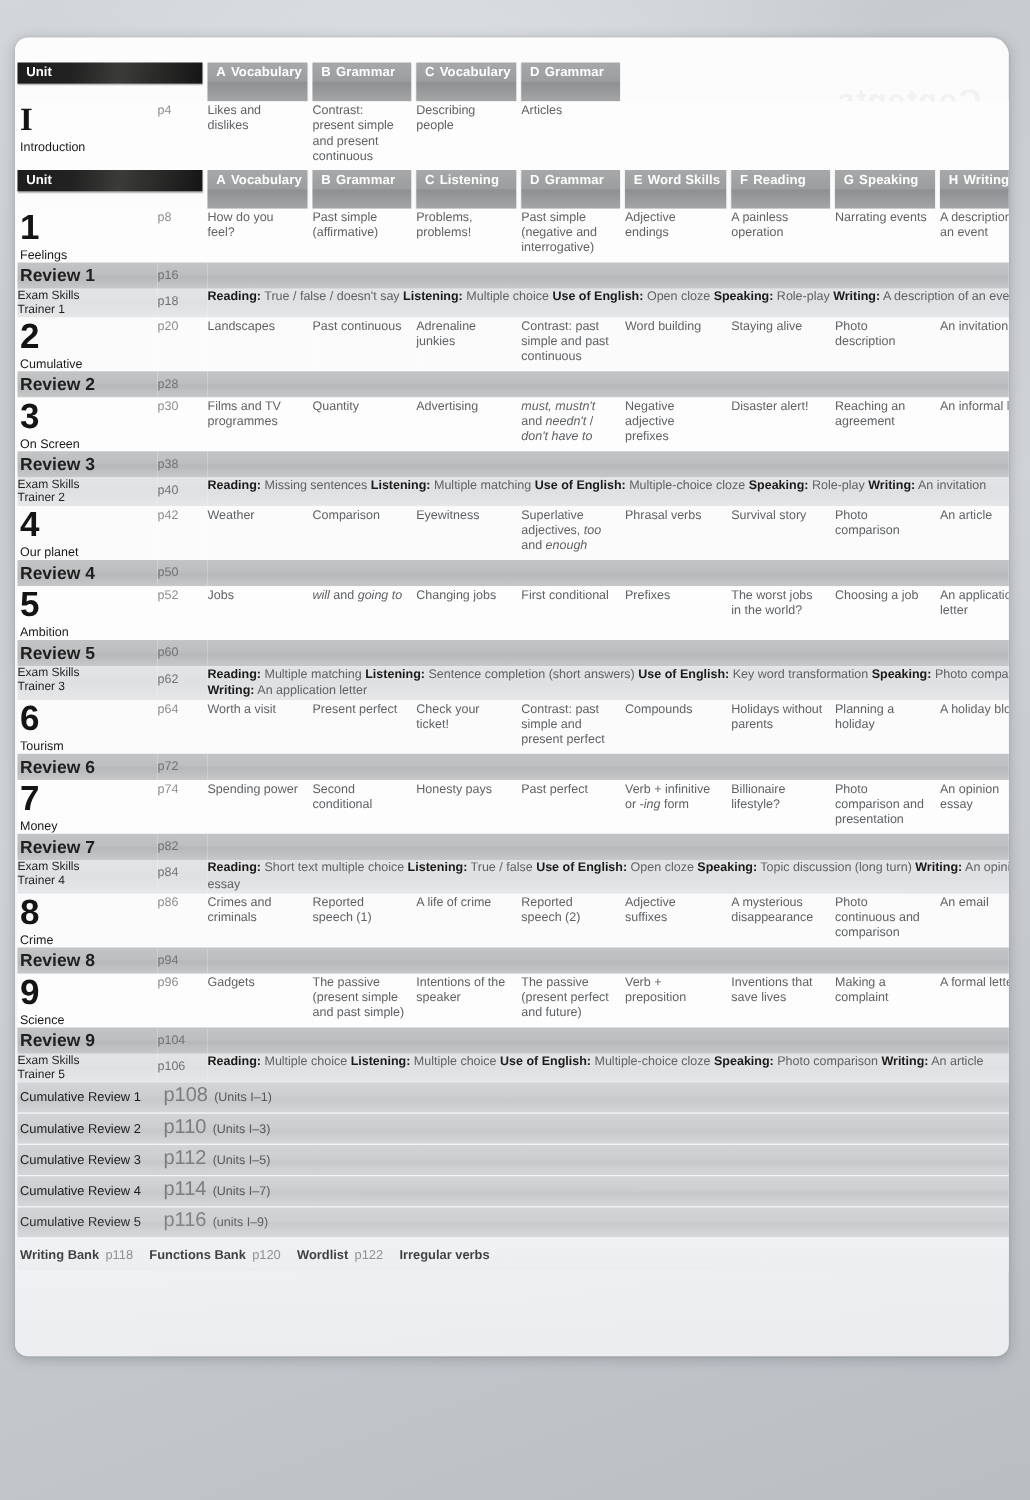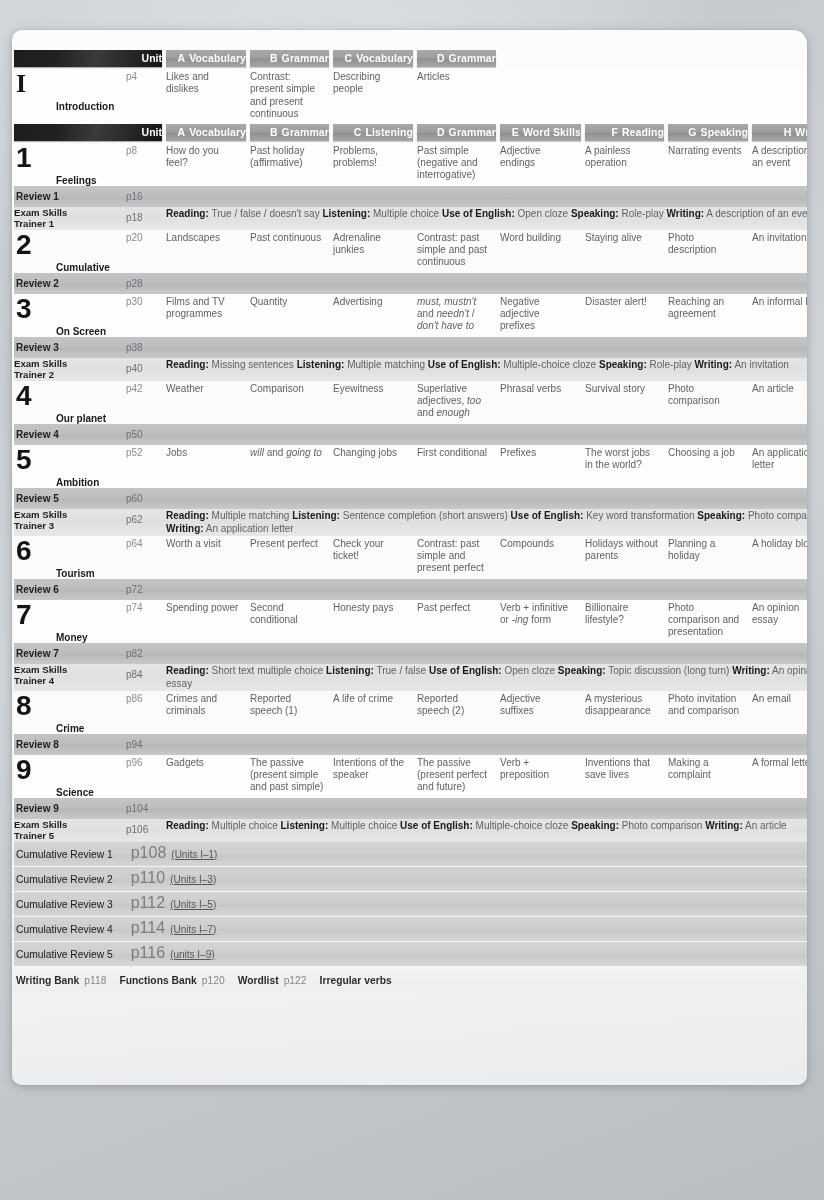--- a/index.html
+++ b/index.html
@@ -46,23 +46,23 @@
   .c-a{width:84px;}
   .c-b{width:83px;}
   .c-c{width:84px;}
   .c-d{width:83px;}
   .c-e{width:85px;}
   .c-f{width:83px;}
   .c-g{width:84px;}
   .c-h{width:84px;}
 
   
-  .hdrrow td{height:19px;padding:0;text-align:right;}
+  .hdrrow td{height:19px;padding:0;}
   .tab{
-    display:block;height:17px;line-height:17px;
+    display:block;height:31px;line-height:17px;
     margin-right:4px;padding-left:7px;
     background:linear-gradient(180deg,#a6a8a9 0%,#9b9d9e 48%,#8e9091 52%,#a3a5a6 100%);
     color:#fff;font-size:10.5px;font-weight:bold;
     white-space:nowrap;overflow:hidden;
     box-shadow:0 1px 1px rgba(0,0,0,.18);
     letter-spacing:.1px;
   }
   .tab .ltr{margin-right:4px;}
   .tab-unit{
     display:block;height:17px;line-height:17px;padding-left:7px;margin-right:4px;
@@ -76,63 +76,62 @@
   .unitrow.alt td{background:#fbfbfb;}
   .unitcell{position:relative;height:100%;}
   .unitnum{
     font-size:28px;font-weight:bold;color:#141414;line-height:26px;
     margin-top:2px;padding-left:2px;font-family:"Liberation Sans",sans-serif;
   }
   .unitnum.roman{
     font-family:"Liberation Serif","DejaVu Serif",serif;font-size:26px;
   }
   .unittitle{
-    font-size:10px;font-weight:bold;color:#1a1a1a;padding-left:2px;
+    font-size:10px;font-weight:normal;color:#1a1a1a;padding-left:2px;
     margin-top:4px;
-    margin-left:40px;
   }
   .pg{font-size:10px;color:#8b8d8f;padding-top:2px;}
   .cellTxt{
     font-size:10px;line-height:12.4px;color:#5f6265;
     padding-right:8px;padding-top:2px;
   }
   .cellTxt i{font-style:italic;}
 
   
   .review td{
     height:21px;
     background:linear-gradient(180deg,#c2c4c6 0%,#bcbec0 45%,#b6b8ba 55%,#c6c8ca 100%);
   }
   .review .rlabel{
-    font-size:10px;font-weight:bold;color:#1f1f1f;line-height:21px;padding-left:2px;
+    font-size:14px;font-weight:bold;color:#1f1f1f;line-height:21px;padding-left:2px;
   }
   .review .rpg{font-size:10px;color:#6f7276;line-height:21px;}
 
   
   .est td{
     background:linear-gradient(180deg,#e3e4e6 0%,#dfe0e2 50%,#e6e7e9 100%);
     padding-top:4px;padding-bottom:4px;
   }
-  .est .elabel{font-size:9.6px;font-weight:bold;color:#1f1f1f;line-height:11.5px;}
+  .est .elabel{font-size:9.6px;font-weight:normal;color:#1f1f1f;line-height:11.5px;}
   .est .epg{font-size:10px;color:#6f7276;padding-top:5px;}
   .est .econtent{
     font-size:10px;color:#5f6265;line-height:13.5px;padding-right:6px;
   }
   .est .econtent b{color:#1a1a1a;font-weight:bold;}
 
   
   .cum td{
     height:22px;
     background:linear-gradient(180deg,#d2d4d6 0%,#cccecf 45%,#c6c8ca 58%,#d4d6d8 100%);
     border-bottom:1px solid #f4f5f6;
   }
   .cum .ctext{line-height:22px;padding-left:2px;white-space:nowrap;}
   .cum .ctext b{font-size:10.3px;font-weight:normal;color:#1a1a1a;}
   .cum .ctext .cpg{font-size:16px;color:#7b7e81;margin-left:18px;}
-  .cum .ctext .cun{font-size:10px;color:#56595c;margin-left:5px;text-decoration:underline;}
+  .cum .ctext .cun{font-size:10px;color:#56595c;margin-left:5px;}
 
   
   .banks td{
     height:24px;
     background:linear-gradient(180deg,#f2f3f4 0%,#eceeef 100%);
   }
   .banks .btext{line-height:24px;padding-left:2px;white-space:nowrap;}
   .banks .btext b{font-size:10.3px;font-weight:bold;color:#1a1a1a;}
   .banks .btext .bpg{font-size:10.3px;color:#7b7e81;margin:0 13px 0 5px;}
 
@@ -267,21 +266,21 @@
                 <div class="unittitle">Feelings</div>
               </div>
             </td>
             <td>
               <div class="pg">p8</div>
             </td>
             <td>
               <div class="cellTxt">How do you feel?</div>
             </td>
             <td>
-              <div class="cellTxt">Past holiday (affirmative)</div>
+              <div class="cellTxt">Past simple (affirmative)</div>
             </td>
             <td>
               <div class="cellTxt">Problems, problems!</div>
             </td>
             <td>
               <div class="cellTxt">Past simple (negative and interrogative)</div>
             </td>
             <td>
               <div class="cellTxt">Adjective endings</div>
             </td>
@@ -634,21 +633,21 @@
             <td>
               <div class="cellTxt">Reported speech (2)</div>
             </td>
             <td>
               <div class="cellTxt">Adjective suffixes</div>
             </td>
             <td>
               <div class="cellTxt">A mysterious disappearance</div>
             </td>
             <td>
-              <div class="cellTxt">Photo invitation and comparison</div>
+              <div class="cellTxt">Photo continuous and comparison</div>
             </td>
             <td>
               <div class="cellTxt">An email</div>
             </td>
           </tr>
           <tr class="review">
             <td>
               <div class="rlabel">Review 8</div>
             </td>
             <td>

